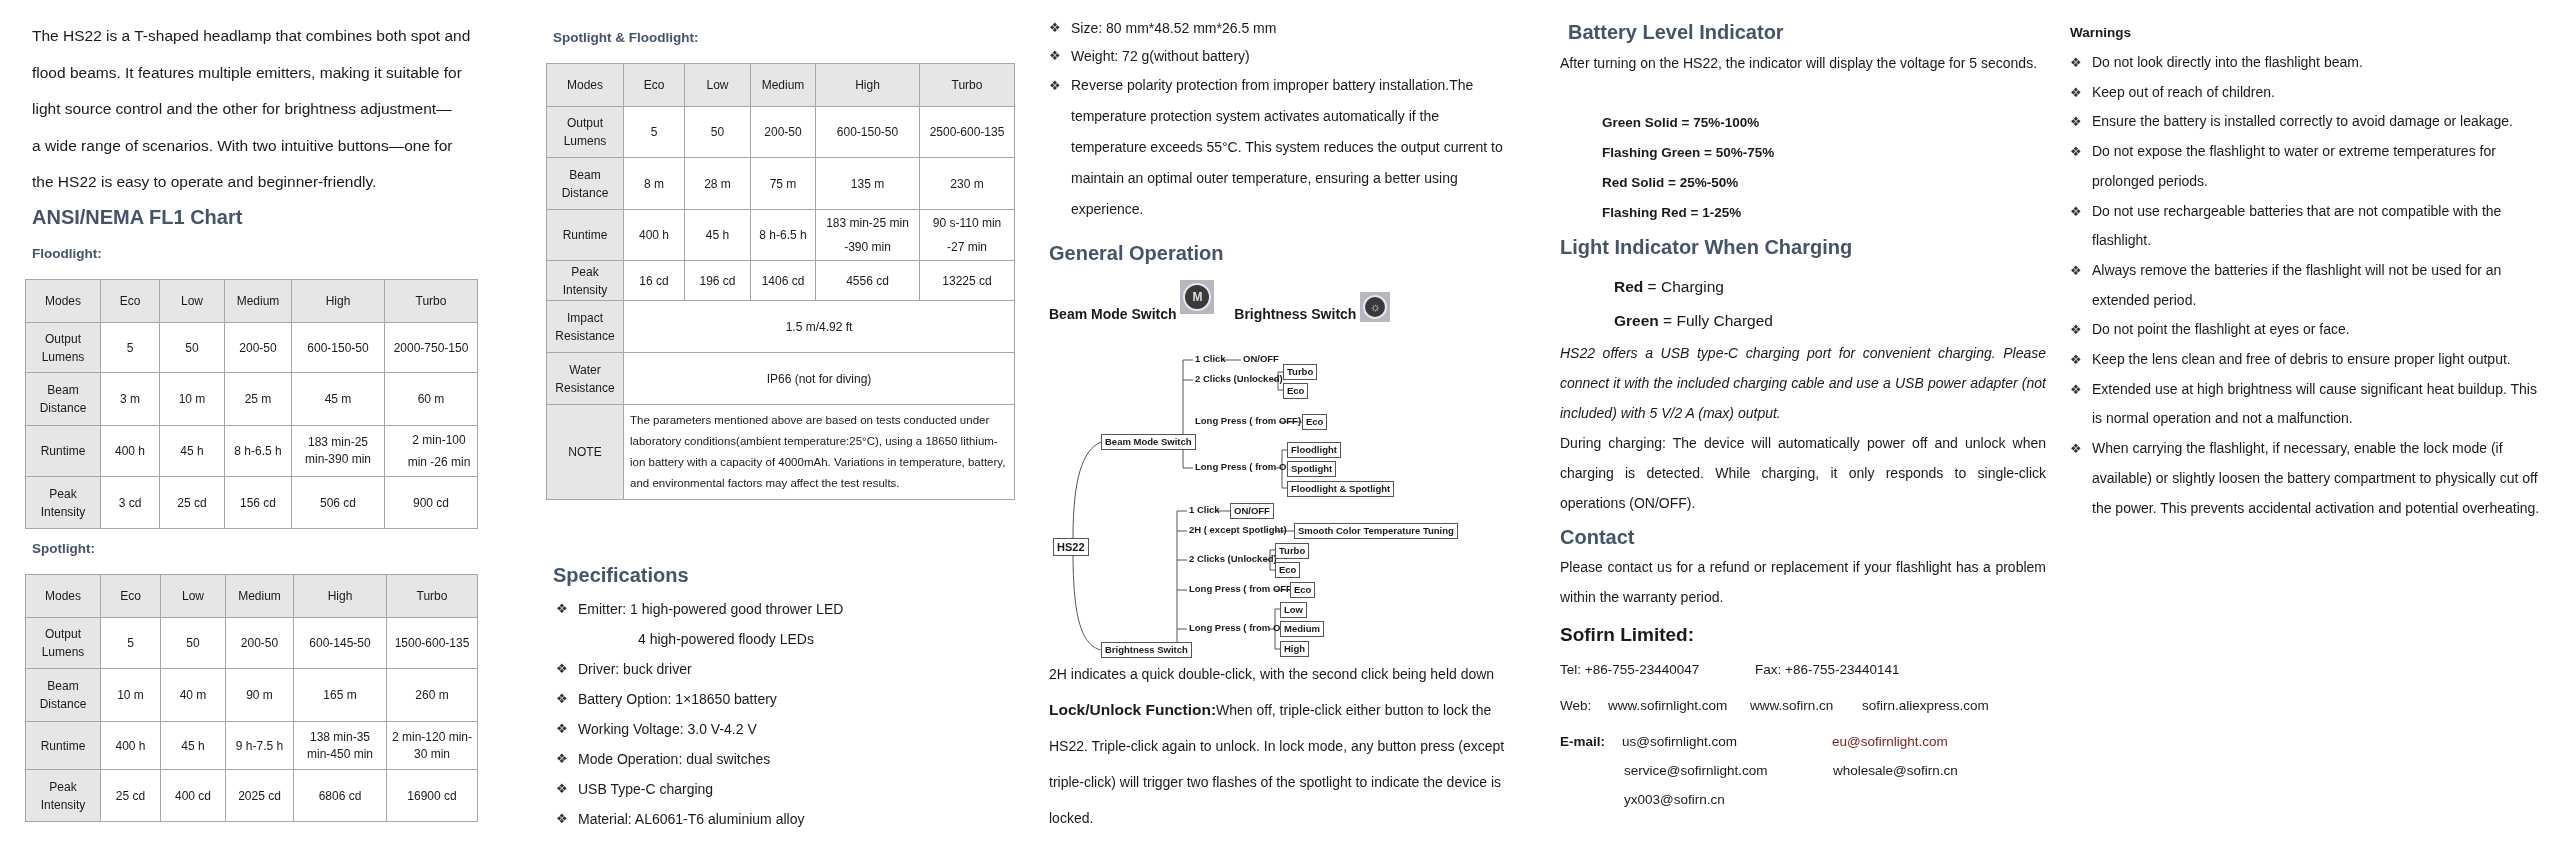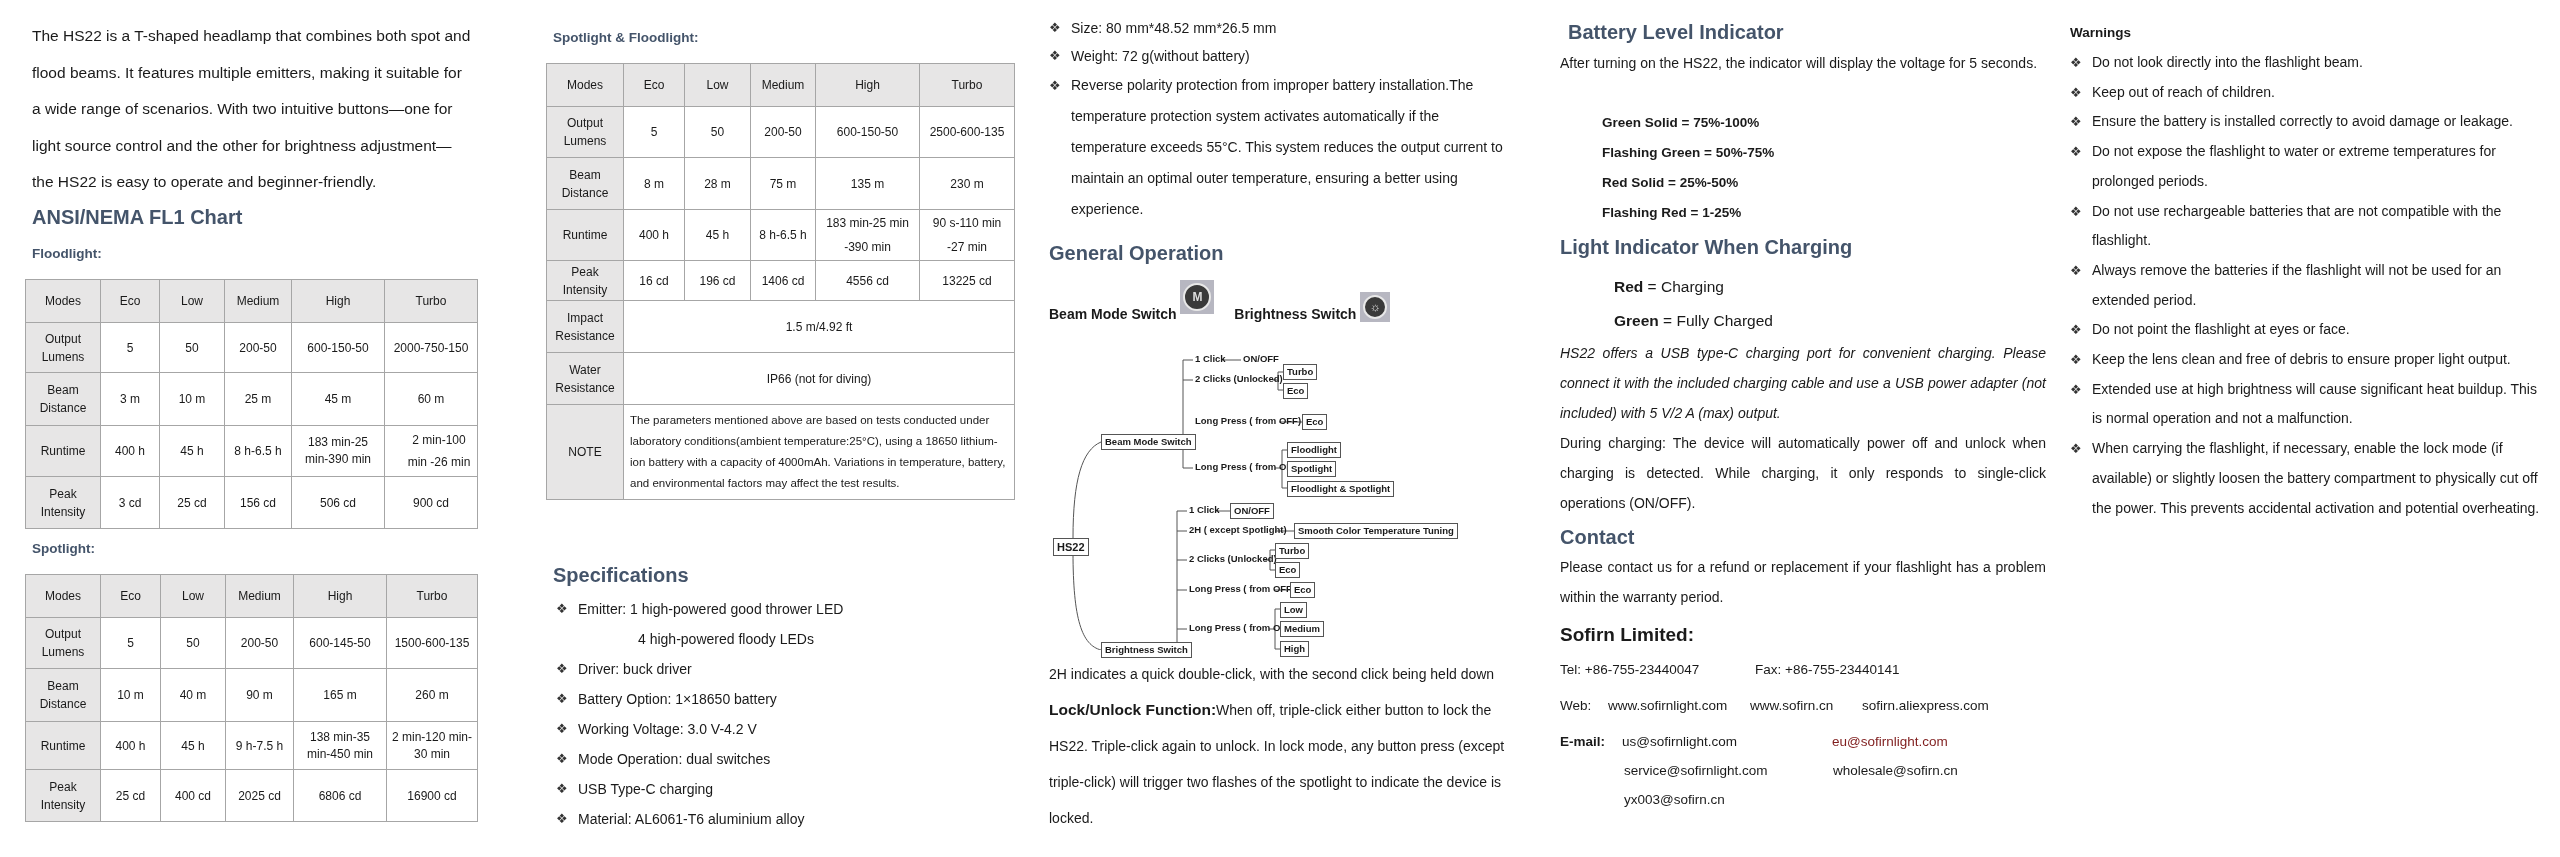--- a/index.html
+++ b/index.html
@@ -38,22 +38,22 @@
   .switch-icon .ring { position: absolute; left: 3px; top: 3px; width: 28px; height: 28px; border-radius: 50%; background: #3a3a3a; border: 2px solid #e8e8e8; box-sizing: border-box; }
   .switch-icon .glyph { position: absolute; left: 0; top: 0; width: 34px; height: 34px; line-height: 34px; text-align: center; color: #ddd; font-size: 12px; }
 </style>
 </head>
 <body>
 
 <div class="col col1">
   <div style="position:absolute; top:18px; left:8px; width:520px;">
     <p class="para">The HS22 is a T-shaped headlamp that combines both spot and</p>
     <p class="para">flood beams. It features multiple emitters, making it suitable for</p>
+    <p class="para">light source control and the other for brightness adjustment—</p>
     <p class="para">a wide range of scenarios. With two intuitive buttons—one for</p>
-    <p class="para">light source control and the other for brightness adjustment—</p>
     <p class="para">the HS22 is easy to operate and beginner-friendly.</p>
   </div>
   <h2 class="h-blue h-md" style="position:absolute; top:206px; left:8px;">ANSI/NEMA FL1 Chart</h2>
   <div class="h-blue h-sm" style="position:absolute; top:246px; left:8px;">Floodlight:</div>
 
   <table class="spec" style="position:absolute; top:279px; left:1px; width:453px;">
     <tbody>
         <tr class="head" style="height:43px;">
       <td style="width:66px;">Modes</td>
       <td style="width:50px;">Eco</td>

